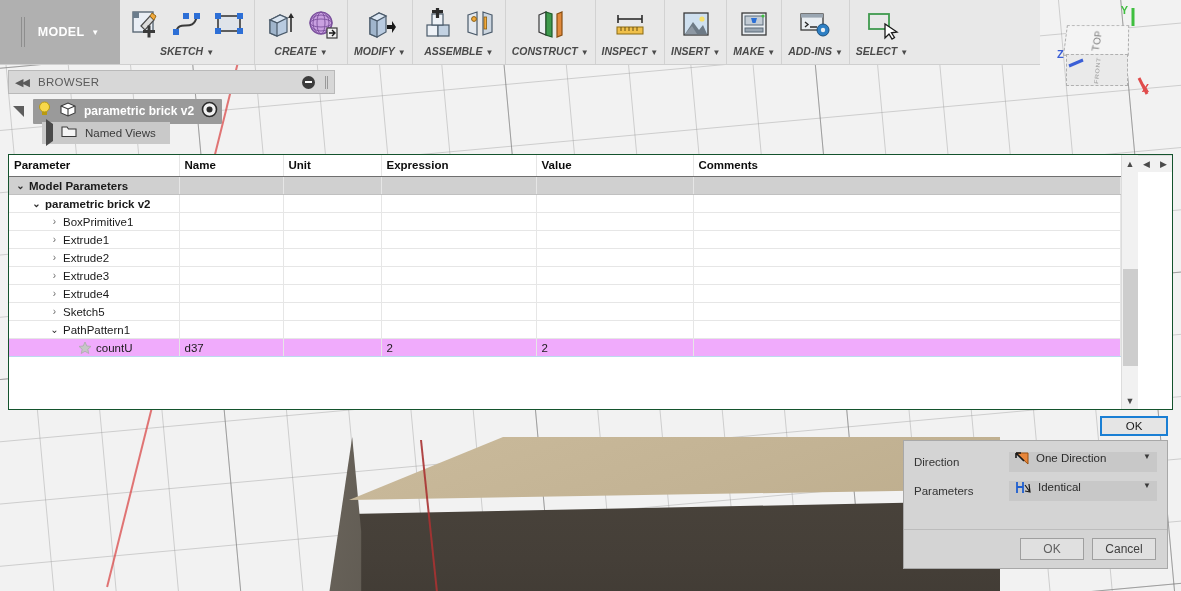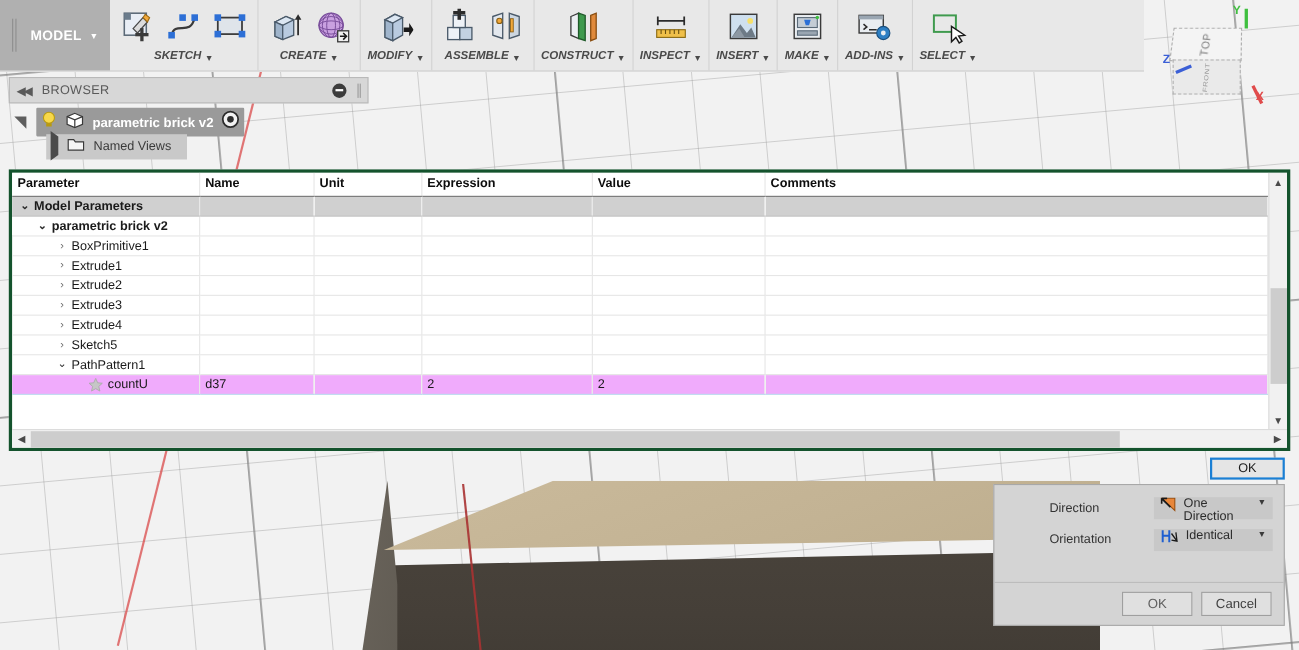--- a/index.html
+++ b/index.html
@@ -110,21 +110,21 @@
 
   
   #toolbar {
     position: absolute; left: 0; top: 0;
     width: 1040px; height: 65px;
     background: #e8e8e8;
     display: flex; align-items: stretch;
     border-bottom: 1px solid #cfcfcf;
   }
   .model-tab {
-    width: 100px; background: #b0b0b0;
+    width: 120px; background: #b0b0b0;
     display: flex; align-items: center; justify-content: center;
     gap: 7px; position: relative;
   }
   .grip { width: 6px; height: 30px; display: flex; gap: 2px; margin-right: 4px;}
   .grip i { display:block; width: 1px; height: 30px; background: #8e8e8e; }
   .model-tab .label {
     color: #fff; font-size: 12.5px; font-weight: bold; letter-spacing: .3px;
   }
   .caret { font-size: 8px; color: #fff; }
   .caret.dark { color: #4a4a4a; }
@@ -193,22 +193,22 @@
     width: 0; height: 0;
     border-right: 11px solid #5e5e5e;
     border-bottom: 11px solid transparent;
   }
 
   
   #params {
     position: absolute; left: 8px; top: 154px;
     width: 1165px; height: 256px;
     background: #ffffff;
-    border: 3px solid #14532d;
-    display: flex; flex-direction: column;
+    border: 1px solid #14532d;
+    display: flex; flex-direction: row;
   }
   .ptable-wrap { flex: 1; display: flex; overflow: hidden; }
   .ptable-scroll { flex: 1; overflow: hidden; }
   table.ptable {
     width: 100%; border-collapse: collapse;
     table-layout: fixed;
     font-size: 11.5px; color: #1a1a1a;
   }
   table.ptable th {
     text-align: left; font-weight: bold; font-size: 11.5px;
@@ -280,21 +280,21 @@
   
   #pattern-dialog {
     position: absolute; left: 903px; top: 440px;
     width: 265px; height: 129px;
     background: #d4d4d4;
     border: 1px solid #a8a8a8;
     display: flex; flex-direction: column;
   }
   .pd-body { padding: 9px 10px 6px 10px; flex: 1; }
   .pd-row { display: flex; align-items: center; height: 23px; margin-bottom: 6px; }
-  .pd-label { width: 95px; font-size: 11.5px; color: #333; margin-left: 40px; }
+  .pd-label { width: 95px; font-size: 11.5px; color: #333; }
   .pd-select {
     flex: 1; height: 20px; background: #c8c8c8;
     display: flex; align-items: flex-start; gap: 6px;
     padding: 0 6px; position: relative;
   }
   .pd-select .txt { font-size: 11.5px; color: #2b2b2b; flex: 1; }
   .pd-select .dd { font-size: 8px; color: #3a3a3a; }
   .pd-footer {
     border-top: 1px solid #bcbcbc;
     height: 39px; display: flex; align-items: center; justify-content: flex-end;
@@ -818,21 +818,21 @@
             <svg width="15" height="14" viewBox="0 0 15 14">
               <path d="M1 1 L13 1 L13 12 Z" fill="#e8863a" stroke="#9a5010" stroke-width="1"></path>
               <path d="M1 1 L9 9 M1 1 L1 6 M1 1 L6 1" stroke="#1a1a1a" stroke-width="1.6" fill="none"></path>
             </svg>
           </span>
           <span class="txt">One Direction</span>
           <span class="dd">▼</span>
         </span>
       </div>
       <div class="pd-row">
-        <span class="pd-label">Orientation</span>
+        <span class="pd-label">Parameters</span>
         <span class="pd-select">
           <span>
             <svg width="17" height="14" viewBox="0 0 17 14">
               <path d="M2 1 L2 12 M2 6 L8 6 M8 1 L8 12" stroke="#1f5fd0" stroke-width="1.8" fill="none"></path>
               <path d="M10 4 L15 11 M14 3 L15 11 L10 10" stroke="#1a1a1a" stroke-width="1.2" fill="none"></path>
             </svg>
           </span>
           <span class="txt">Identical</span>
           <span class="dd">▼</span>
         </span>

